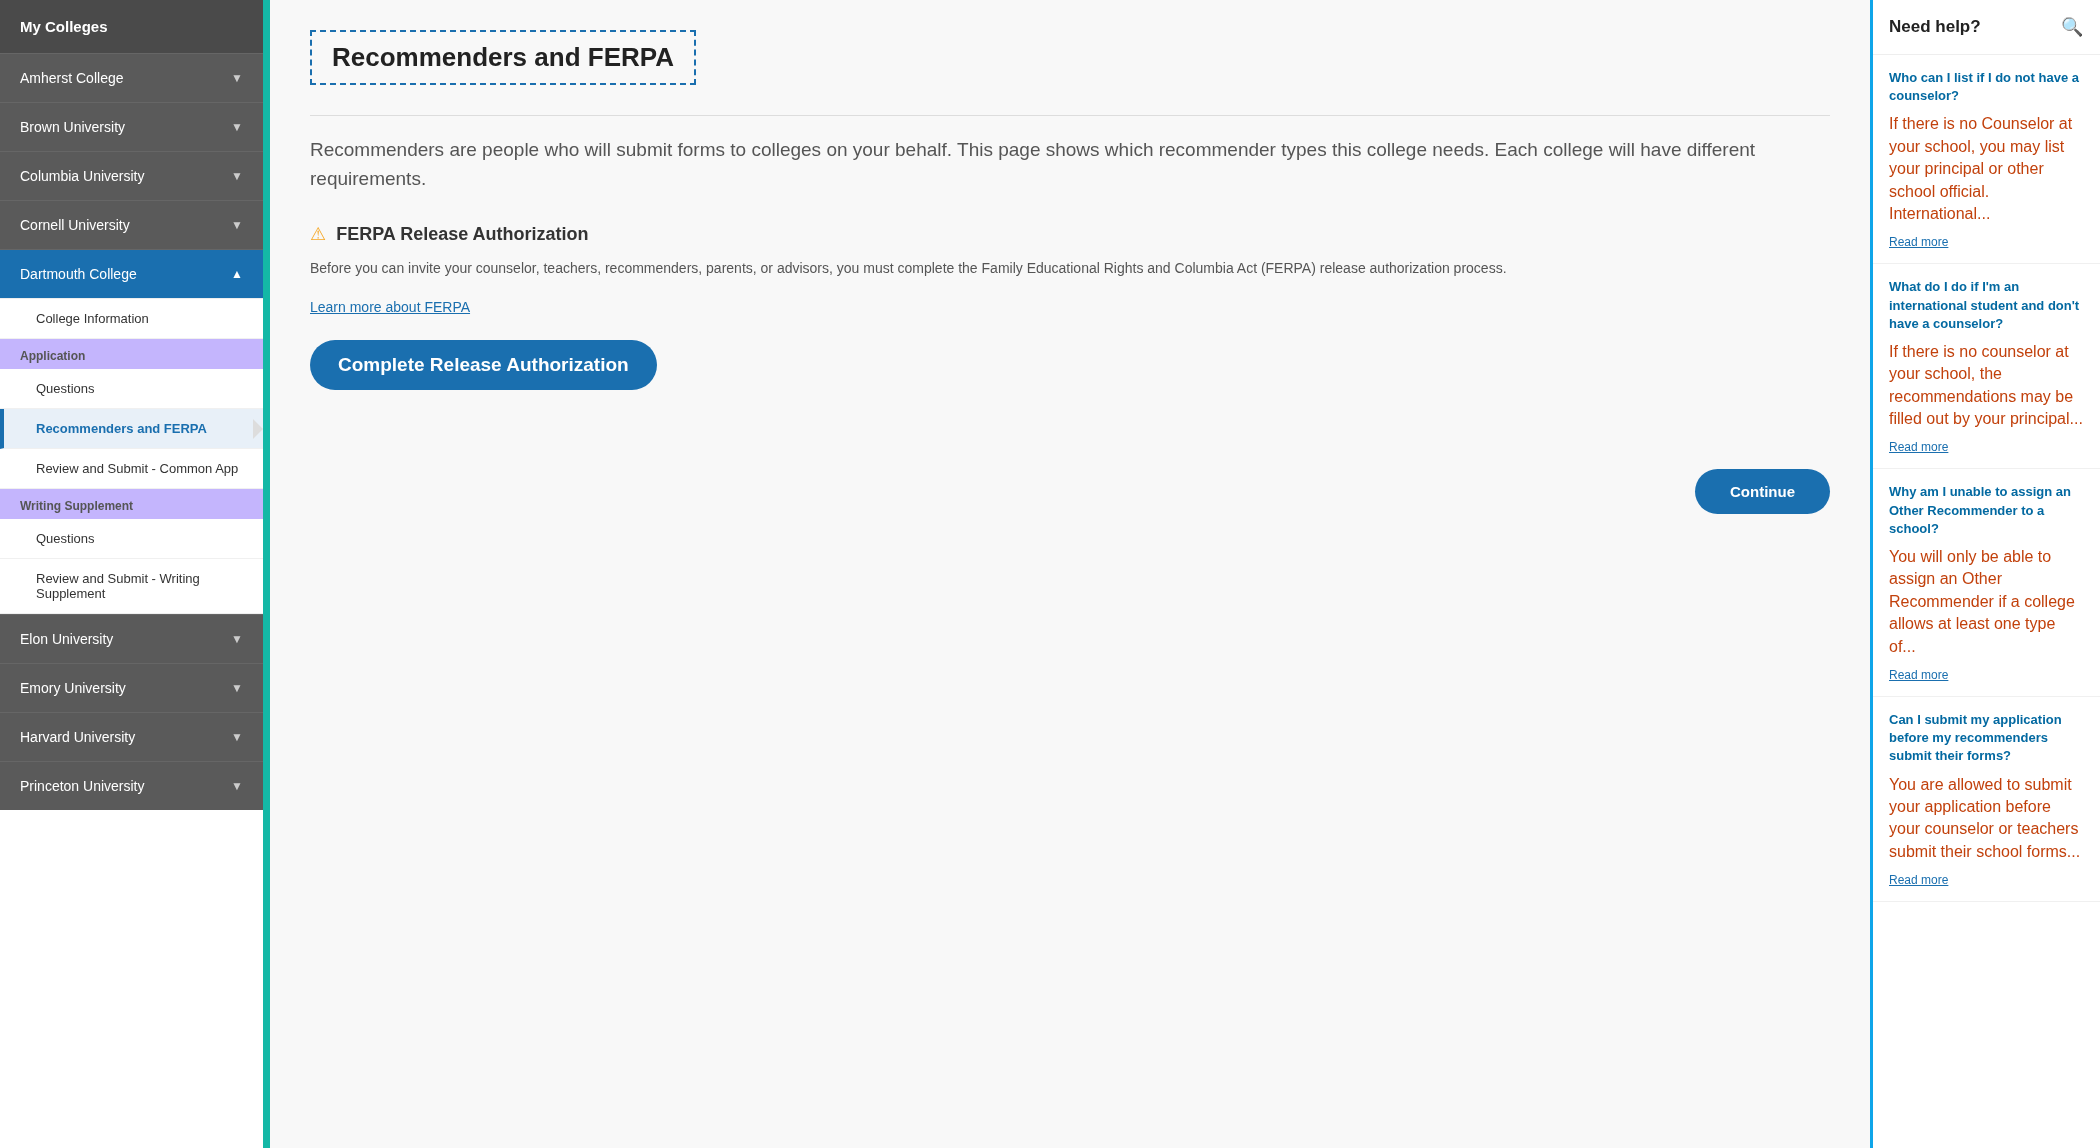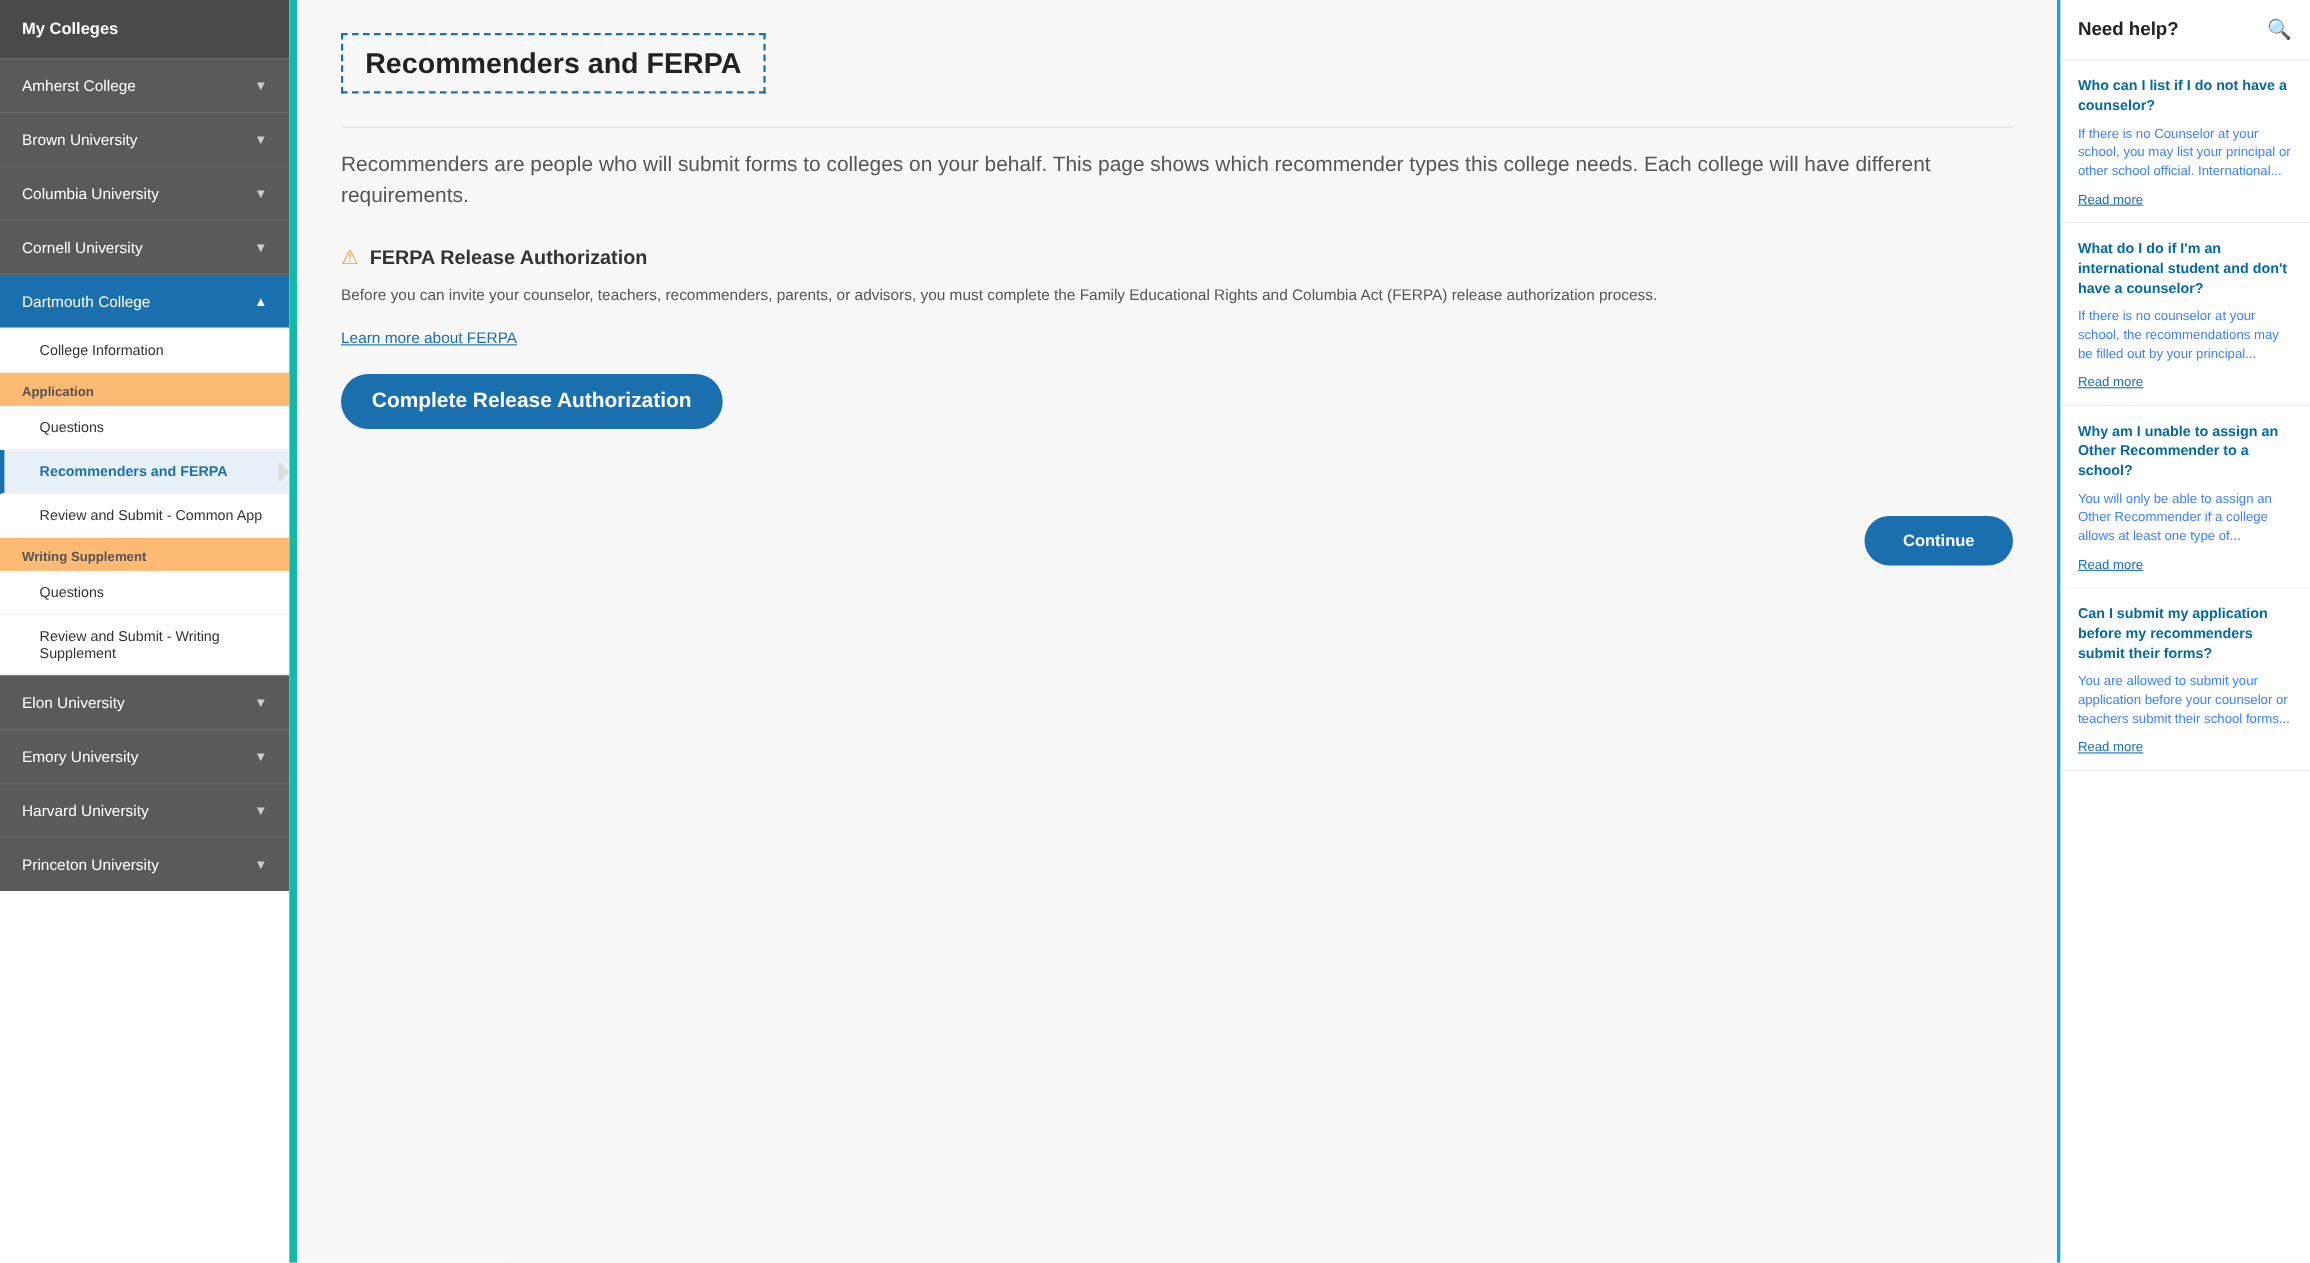--- a/index.html
+++ b/index.html
@@ -67,21 +67,21 @@
       font-size: 13px;
       border-bottom: 1px solid #f0f0f0;
       cursor: pointer;
     }
 
     .submenu-section-label {
       padding: 10px 20px 6px 20px;
       font-size: 12px;
       font-weight: bold;
       color: #555;
-      background: #fdba74;
+      background: #c4b5fd;
       text-transform: none;
     }
 
     .submenu-item.active-item {
       background: #e8f0f8;
       border-left: 4px solid #1a6faf;
       padding-left: 32px;
       color: #1a6faf;
       font-weight: bold;
       position: relative;
@@ -234,22 +234,22 @@
 
     .help-item-question {
       font-size: 13px;
       font-weight: bold;
       color: #0369a1;
       margin-bottom: 8px;
       line-height: 1.4;
     }
 
     .help-item-answer {
-      font-size: 12px;
-      color: #3b82f6;
+      font-size: 16px;
+      color: #c2410c;
       line-height: 1.4;
       margin-bottom: 8px;
     }
 
     .help-read-more {
       color: #1a6faf;
       font-size: 12px;
       text-decoration: underline;
       cursor: pointer;
     }

